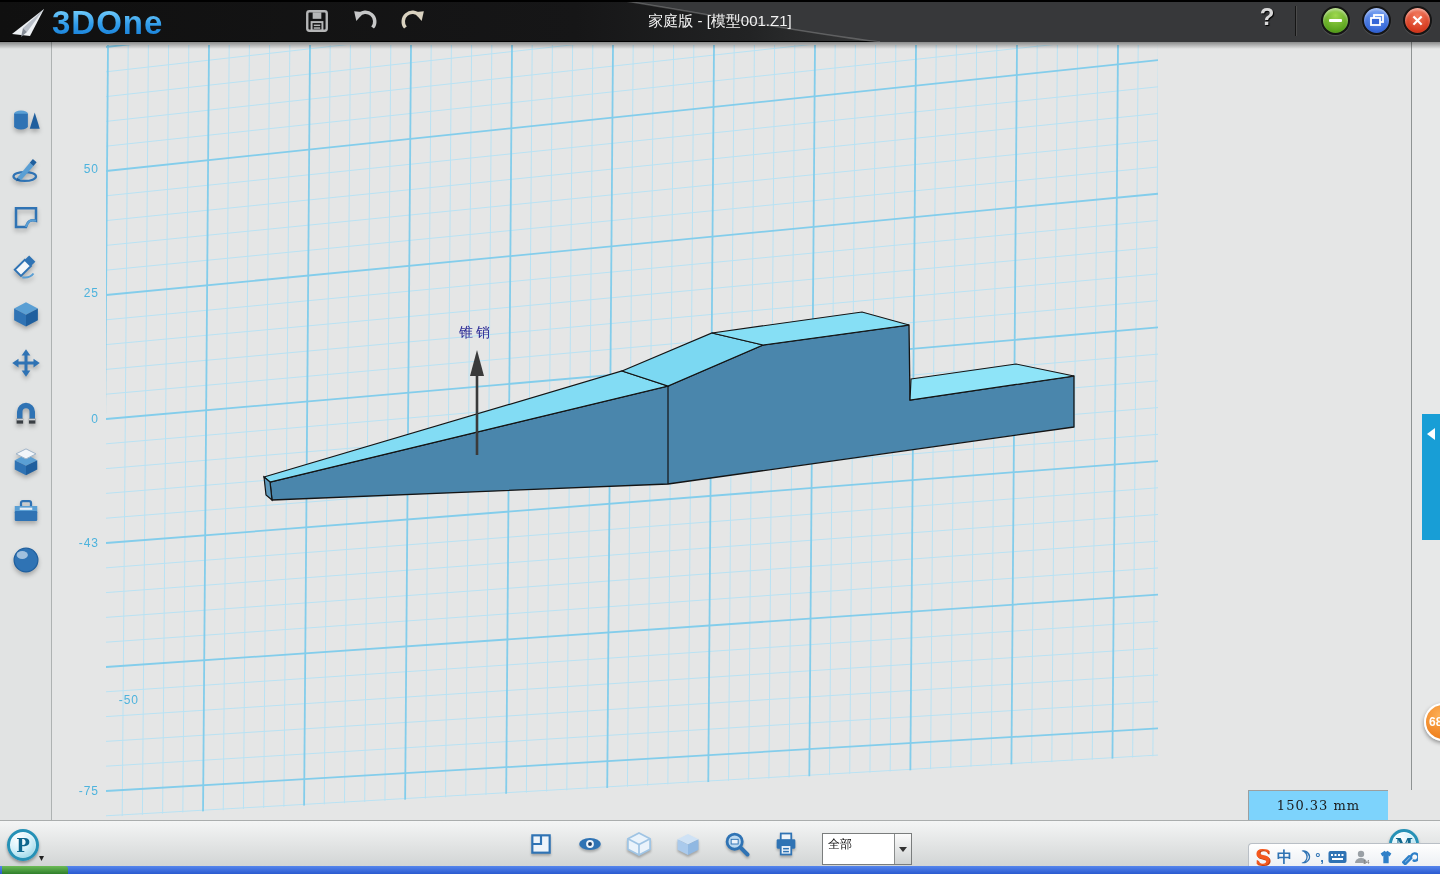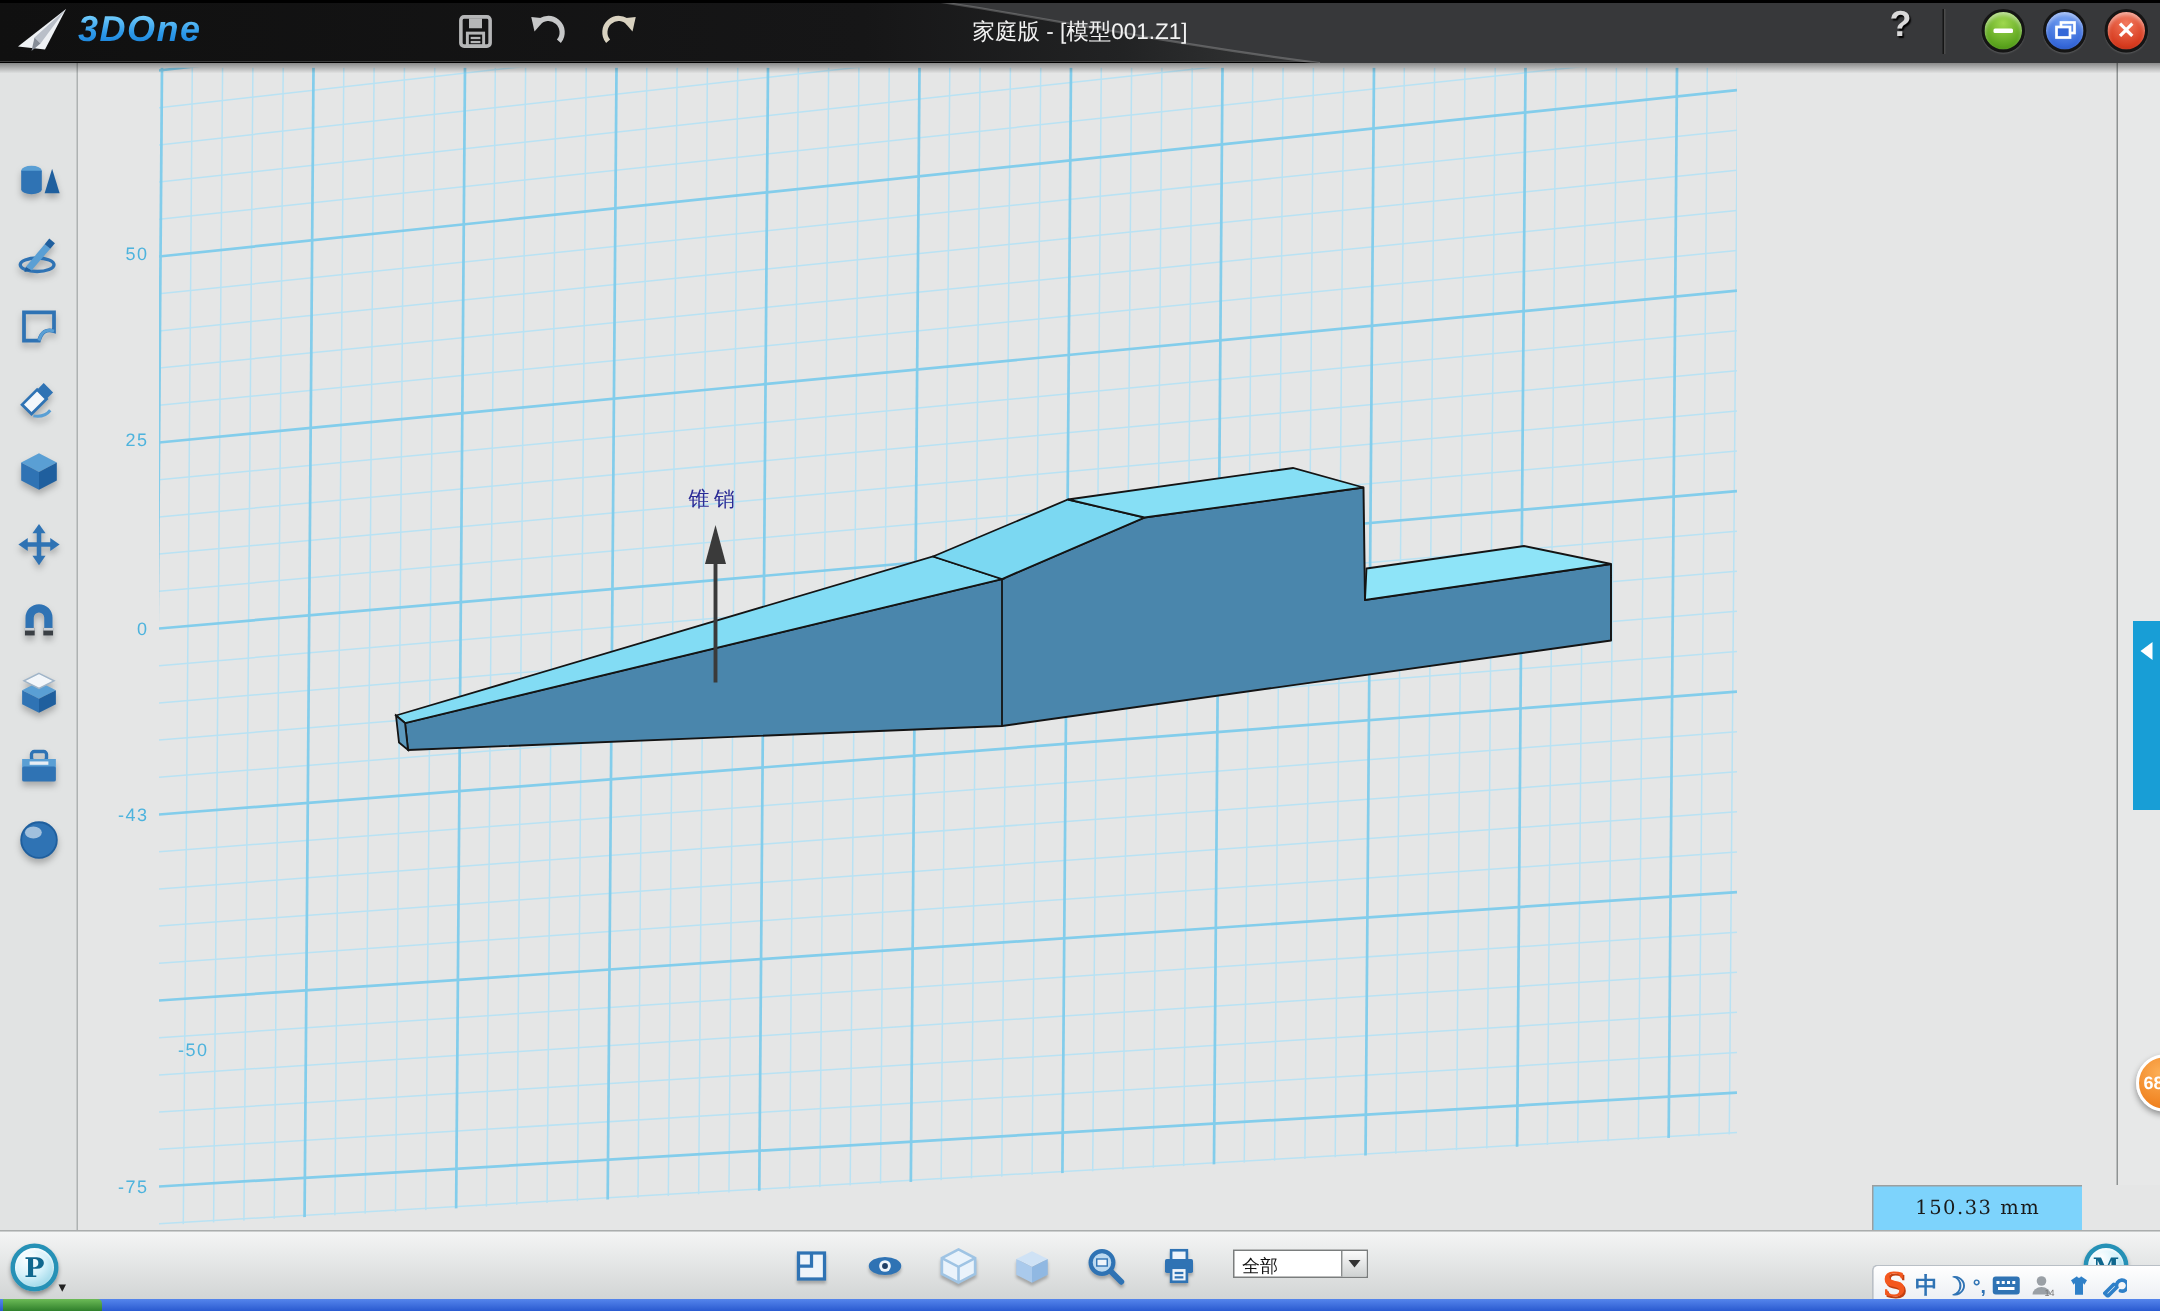--- a/index.html
+++ b/index.html
@@ -6,21 +6,21 @@
   html,body { width:1440px; height:874px; overflow:hidden; background:#e5e6e6;
     font-family:"Liberation Sans", sans-serif; }
   .stage { position:relative; width:1440px; height:874px; overflow:hidden; }
 
   
   .titlebar { position:absolute; left:0; top:0; width:1440px; height:42px;
     background:linear-gradient(90deg,#101010 0%,#161617 40%,#222324 52%,#343536 60%,#303132 100%);
     border-bottom:1px solid #000; z-index:30; }
   .titlebar svg.swoosh { position:absolute; inset:0; }
   .logo { position:absolute; left:10px; top:4px; display:flex; align-items:center; gap:6px; }
-  .logo .brand { font-size:24px; font-weight:bold; font-style:italic; letter-spacing:1px;
+  .logo .brand { font-size:33px; font-weight:bold; letter-spacing:1px;
     background:linear-gradient(180deg,#7cd4ff 10%,#2f9bea 55%,#0f74cf 100%);
     -webkit-background-clip:text; background-clip:text; color:transparent; }
   .tb-icons { position:absolute; left:302px; top:0; height:42px; display:flex; align-items:center; gap:18px; }
   .tb-btn { width:30px; height:30px; display:flex; align-items:center; justify-content:center; cursor:pointer; }
   .title-text { position:absolute; left:0; right:0; top:0; height:42px; display:flex;
     align-items:center; justify-content:center; color:#f2f2f2; font-size:15px; }
   .help { position:absolute; left:1252px; top:3px; width:30px; height:36px; color:#d9d9d9;
     font-size:24px; font-weight:bold; text-align:center; text-shadow:1px 1px 1px #000; }
   .tb-divider { position:absolute; left:1296px; top:6px; width:1px; height:30px;
     background:#4b4b4b; box-shadow:-1px 0 0 #151515; }
@@ -65,21 +65,21 @@
     background:#7dd3fc; border-top:1px solid #9c9f9f; border-left:1px solid #9c9f9f; z-index:7;
     display:flex; align-items:center; justify-content:center;
     font-family:"DejaVu Serif", serif; font-size:13px; color:#1a1a1a; letter-spacing:1px; }
 
   
   .btoolbar { position:absolute; left:0; top:820px; width:1440px; height:46px;
     background:linear-gradient(180deg,#f4f5f5,#d2d5d5); border-top:1px solid #aaadad; z-index:8; }
   .bt-row { position:absolute; left:527px; top:0; height:46px; display:flex; align-items:center; gap:21px; }
   .bt-btn { width:28px; height:28px; display:flex; align-items:center; justify-content:center;
     cursor:pointer; filter:drop-shadow(0 2px 1px rgba(0,0,0,.25)); }
-  .filter { position:absolute; left:822px; top:12px; width:90px; height:19px;
+  .filter { position:absolute; left:822px; top:12px; width:90px; height:32px;
     border:1px solid #7a7d7d; background:#fff; display:flex; cursor:pointer;gap:32px; }
   .filter .val { flex:1; font-size:12px; color:#111; padding:2px 0 0 5px; }
   .filter .drop { width:17px; border-left:1px solid #8a8d8d;
     background:linear-gradient(180deg,#fbfbfb,#cfd2d2); display:flex; align-items:center; justify-content:center; }
   .filter .caret { width:0; height:0; border-left:4px solid transparent;
     border-right:4px solid transparent; border-top:5px solid #333; }
 
   
   .badge { position:absolute; border-radius:50%; display:flex; align-items:center; justify-content:center;
     background:radial-gradient(circle at 35% 28%, #ffffff 0%, #d5f1fa 45%, #7ecadf 100%);

